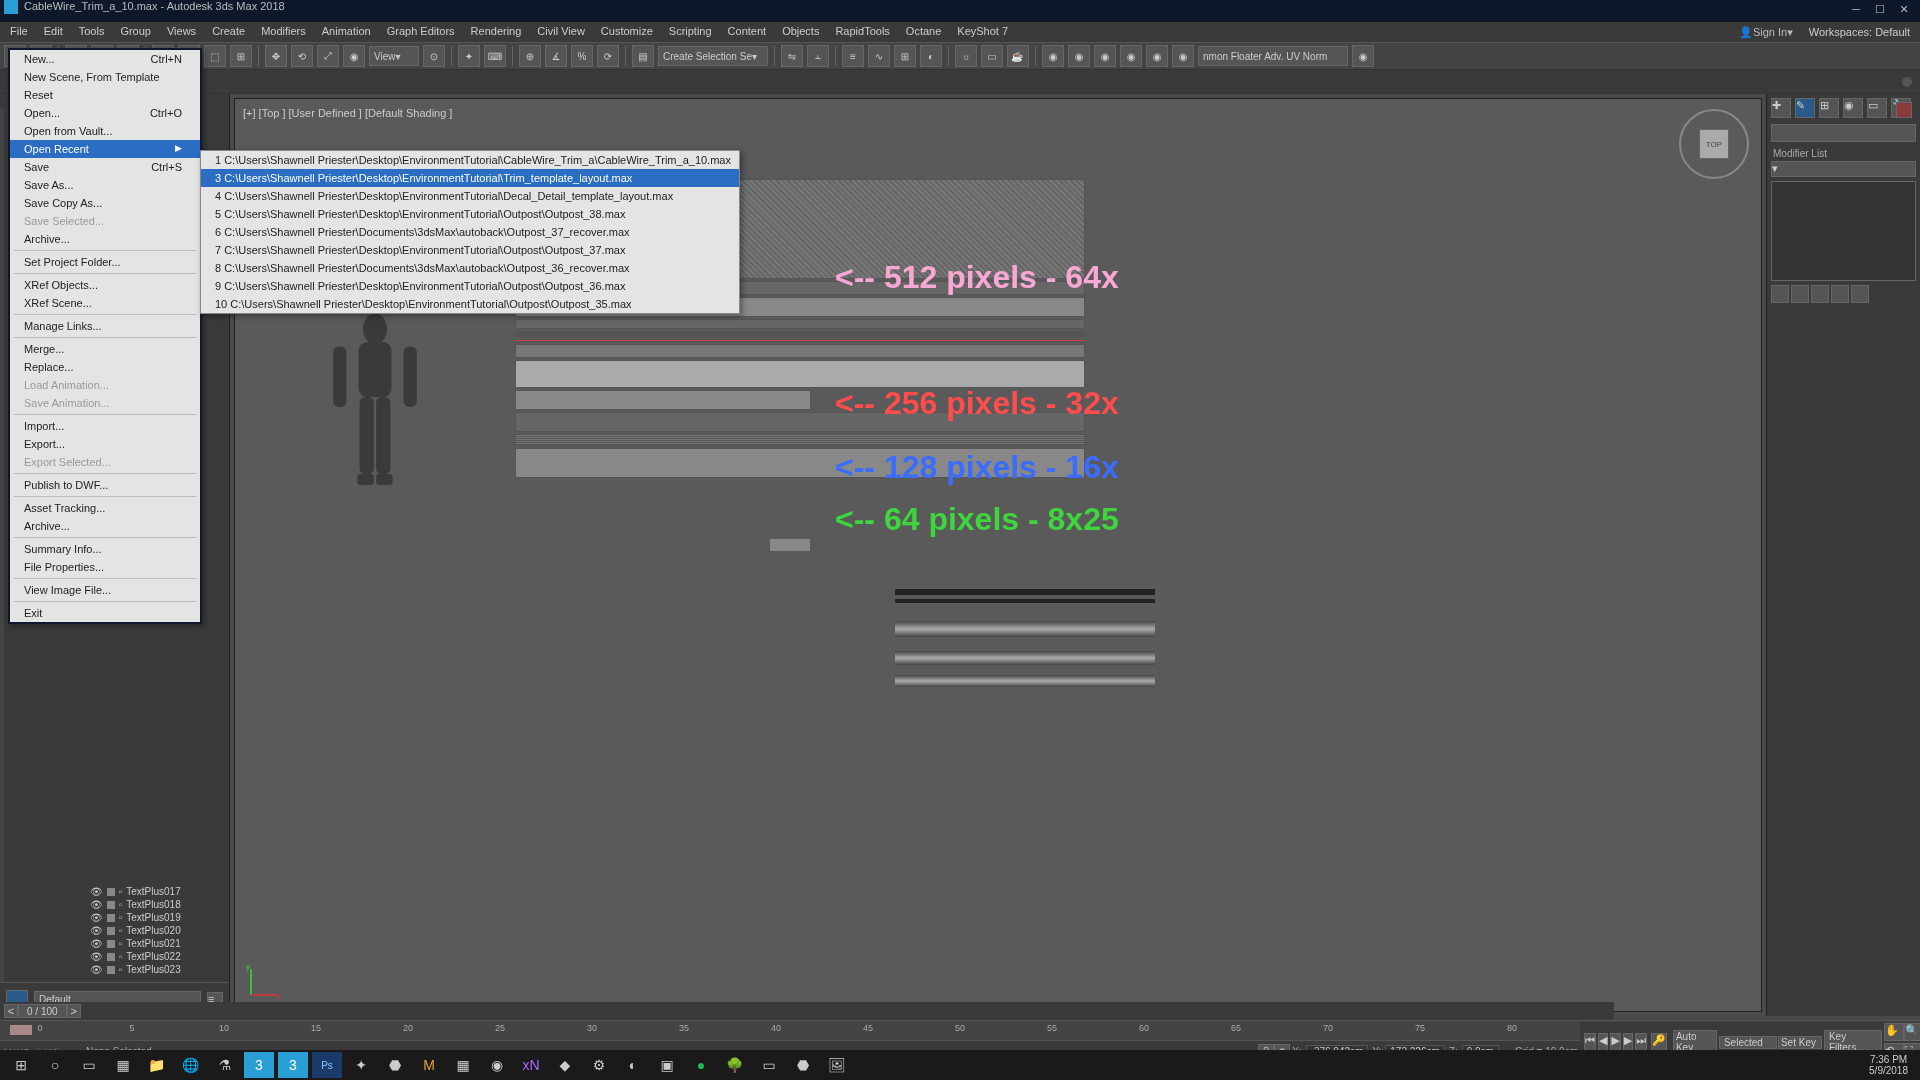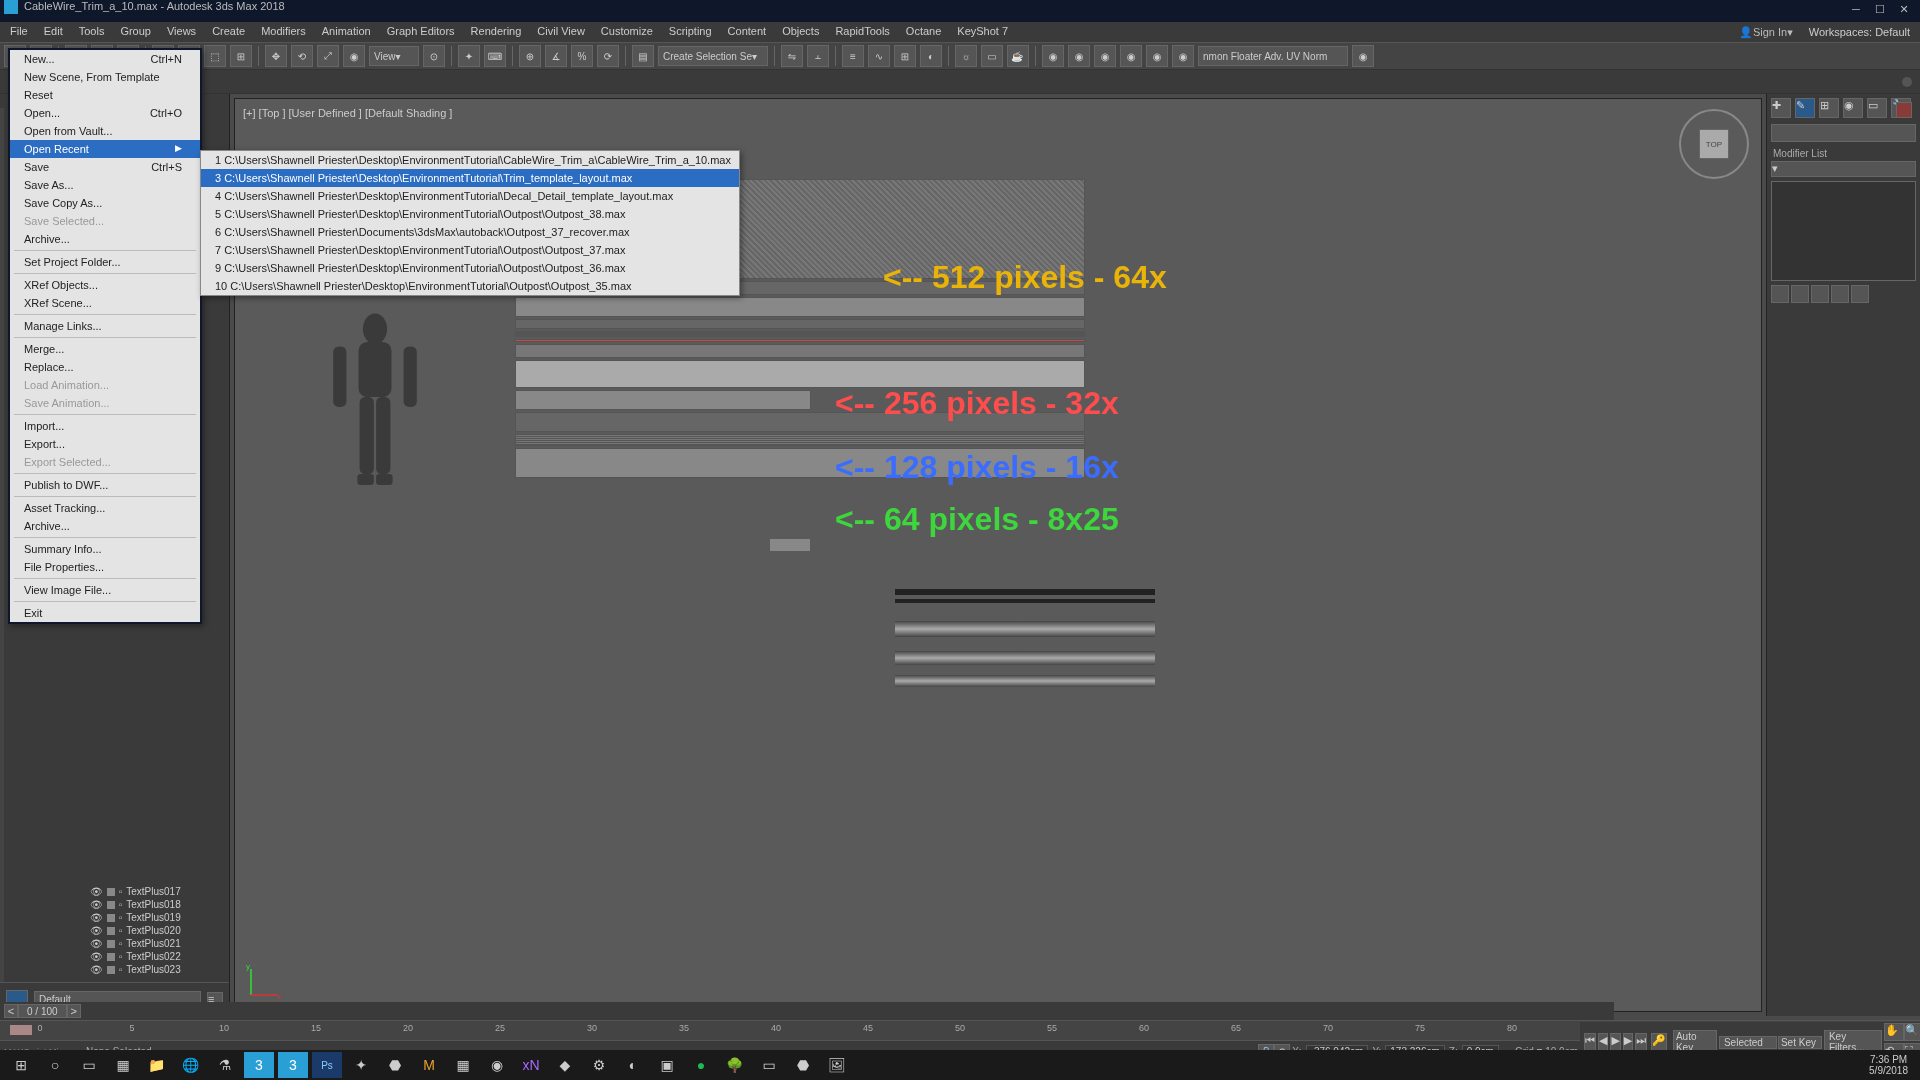--- a/index.html
+++ b/index.html
@@ -257,21 +257,21 @@
         <div class="trimrow" style="height:12px;background:repeating-linear-gradient(0deg,#555,#555 1px,#777 1px,#777 2px)"></div>
         <div class="trimrow" style="height:30px;background:#888"></div>
       </div>
       <div class="extrabar" style="left:535px;top:440px;width:40px;height:12px"></div>
       <div class="extrabar" style="left:660px;top:490px;width:260px;height:6px;background:#222"></div>
       <div class="extrabar" style="left:660px;top:500px;width:260px;height:4px;background:#222"></div>
       <div class="extrabar" style="left:660px;top:522px;width:260px;height:16px;background:linear-gradient(#444,#aaa,#444)"></div>
       <div class="extrabar" style="left:660px;top:552px;width:260px;height:14px;background:linear-gradient(#444,#aaa,#444)"></div>
       <div class="extrabar" style="left:660px;top:576px;width:260px;height:12px;background:linear-gradient(#444,#aaa,#444)"></div>
       <div id="annotations">
-          <div class="annot" style="left: 600px; top: 160px; color: #eab308; margin-left: 48px;">&lt;-- 512 pixels - 64x</div>
+          <div class="annot" style="left: 600px; top: 160px; color: #f9a8d4;">&lt;-- 512 pixels - 64x</div>
           <div class="annot" style="left: 600px; top: 286px; color: rgb(255, 77, 77);">&lt;-- 256 pixels - 32x</div>
           <div class="annot" style="left: 600px; top: 350px; color: rgb(58, 109, 255);">&lt;-- 128 pixels - 16x</div>
           <div class="annot" style="left: 600px; top: 402px; color: rgb(61, 214, 61);">&lt;-- 64 pixels - 8x25</div>
         </div>
       <svg style="position:absolute;left:8px;bottom:8px;width:40px;height:40px">
         <line x1="8" y1="32" x2="8" y2="6" stroke="#3d3" stroke-width="1.5"></line>
         <line x1="8" y1="32" x2="34" y2="32" stroke="#d33" stroke-width="1.5"></line>
         <text x="3" y="6" fill="#3d3" font-size="8">y</text>
         <text x="34" y="36" fill="#d33" font-size="8">x</text>
       </svg>
@@ -406,20 +406,21 @@
     </div>
   </div>
 
 <div class="recentmenu" id="recentmenu">
     <div class="ritem">1 C:\Users\Shawnell Priester\Desktop\EnvironmentTutorial\CableWire_Trim_a\CableWire_Trim_a_10.max</div>
     <div class="ritem hover">3 C:\Users\Shawnell Priester\Desktop\EnvironmentTutorial\Trim_template_layout.max</div>
     <div class="ritem">4 C:\Users\Shawnell Priester\Desktop\EnvironmentTutorial\Decal_Detail_template_layout.max</div>
     <div class="ritem">5 C:\Users\Shawnell Priester\Desktop\EnvironmentTutorial\Outpost\Outpost_38.max</div>
     <div class="ritem">6 C:\Users\Shawnell Priester\Documents\3dsMax\autoback\Outpost_37_recover.max</div>
     <div class="ritem">7 C:\Users\Shawnell Priester\Desktop\EnvironmentTutorial\Outpost\Outpost_37.max</div>
+    <div class="ritem">8 C:\Users\Shawnell Priester\Documents\3dsMax\autoback\Outpost_36_recover.max</div>
     <div class="ritem">9 C:\Users\Shawnell Priester\Desktop\EnvironmentTutorial\Outpost\Outpost_36.max</div>
     <div class="ritem">10 C:\Users\Shawnell Priester\Desktop\EnvironmentTutorial\Outpost\Outpost_35.max</div>
   </div>
 
 <div class="tooltip" style="top:213px;left:575px">Last File 3</div>
 
 <svg class="cursor" style="top:196px;left:558px" viewBox="0 0 12 18">
     <path d="M0 0 L0 13 L3 10 L5 15 L7 14 L5 9 L9 9 Z" fill="#fff" stroke="#000" stroke-width="1"></path>
   </svg>
 

